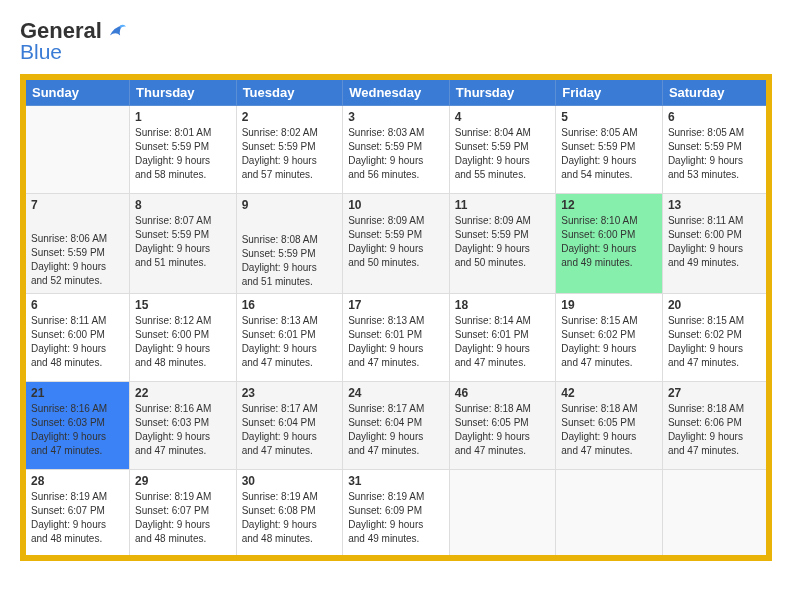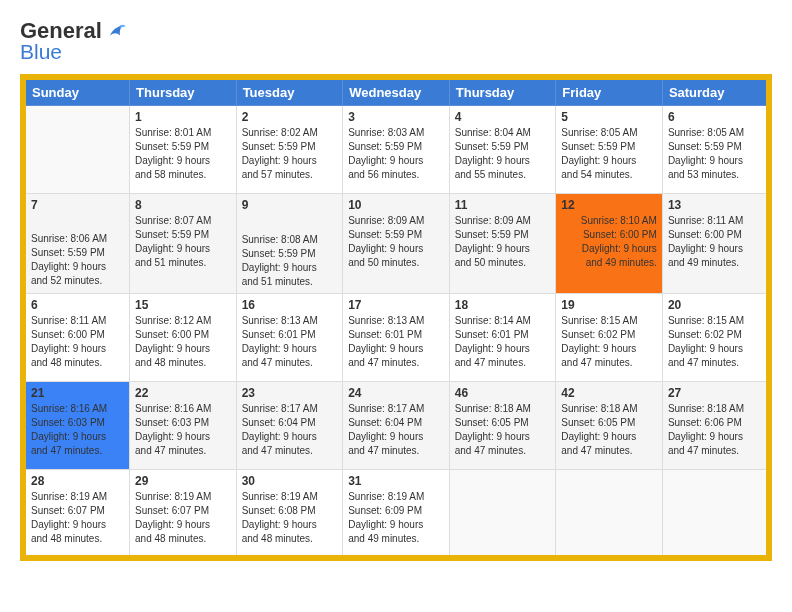--- a/index.html
+++ b/index.html
@@ -199,23 +199,23 @@
 Daylight: 9 hours
 and 50 minutes.</div>
           </td>
           <td style="background: rgb(245, 245, 245);">
             <span class="day-number">11</span>
             <div class="day-info" style="white-space: pre-line;">Sunrise: 8:09 AM
 Sunset: 5:59 PM
 Daylight: 9 hours
 and 50 minutes.</div>
           </td>
-          <td style="background: #f97316;">
+          <td style="background: #86efac;">
             <span class="day-number">12</span>
-            <div class="day-info" style="white-space: pre-line; text-align: right;">Sunrise: 8:10 AM
+            <div class="day-info" style="white-space: pre-line;">Sunrise: 8:10 AM
 Sunset: 6:00 PM
 Daylight: 9 hours
 and 49 minutes.</div>
           </td>
           <td style="background: rgb(245, 245, 245);">
             <span class="day-number">13</span>
             <div class="day-info" style="white-space: pre-line;">Sunrise: 8:11 AM
 Sunset: 6:00 PM
 Daylight: 9 hours
 and 49 minutes.</div>

